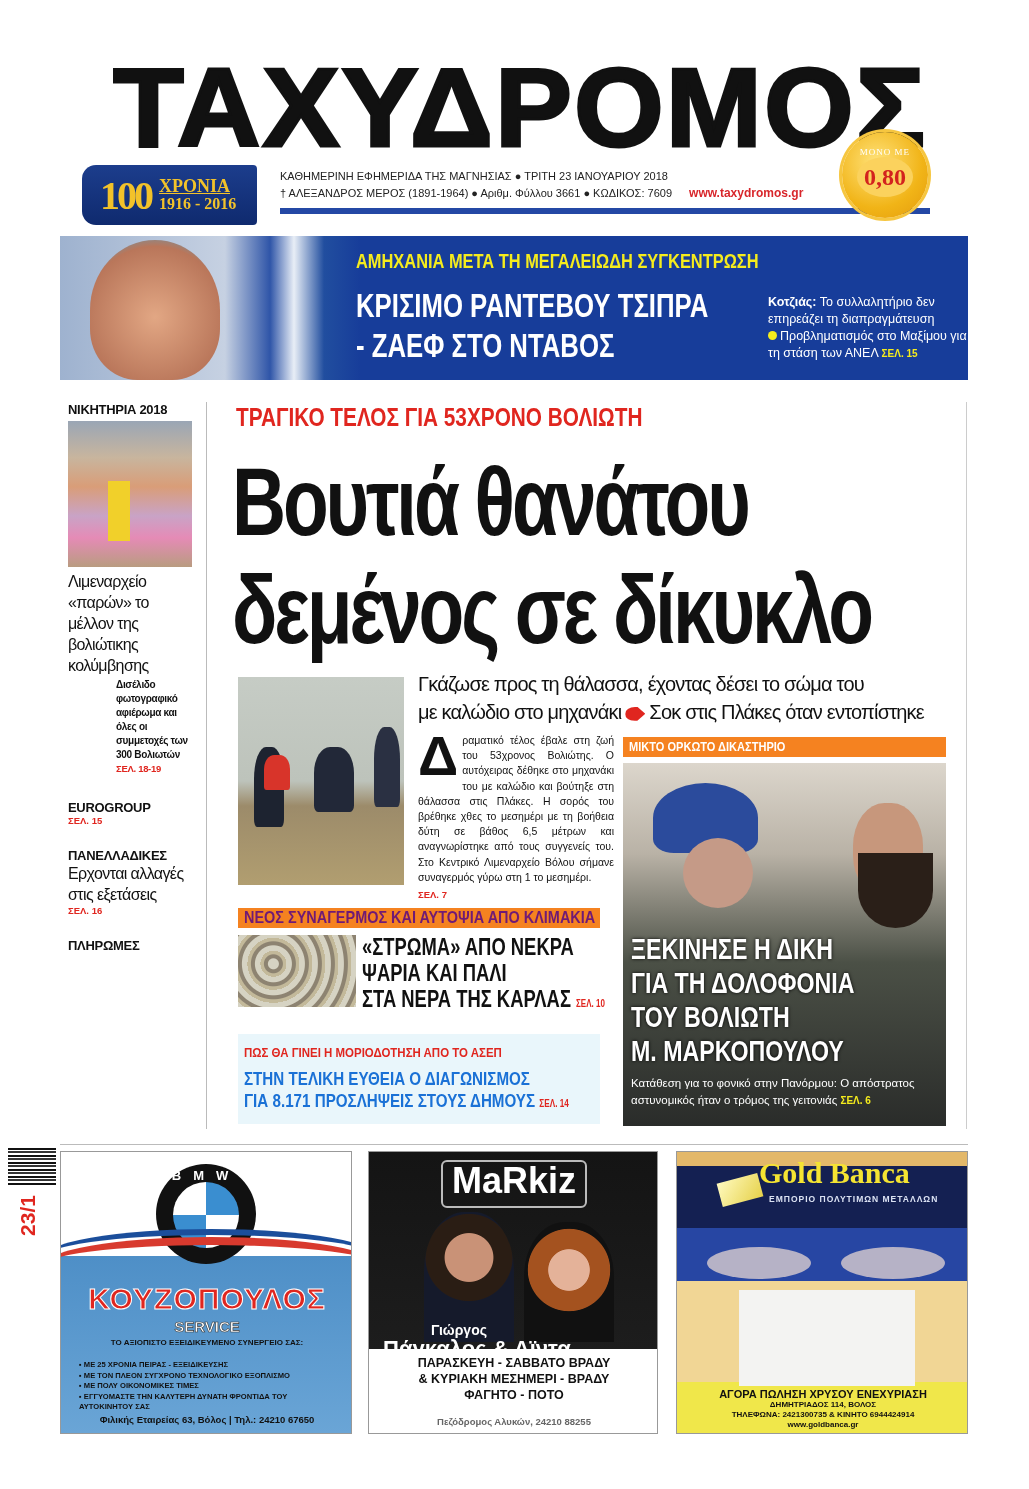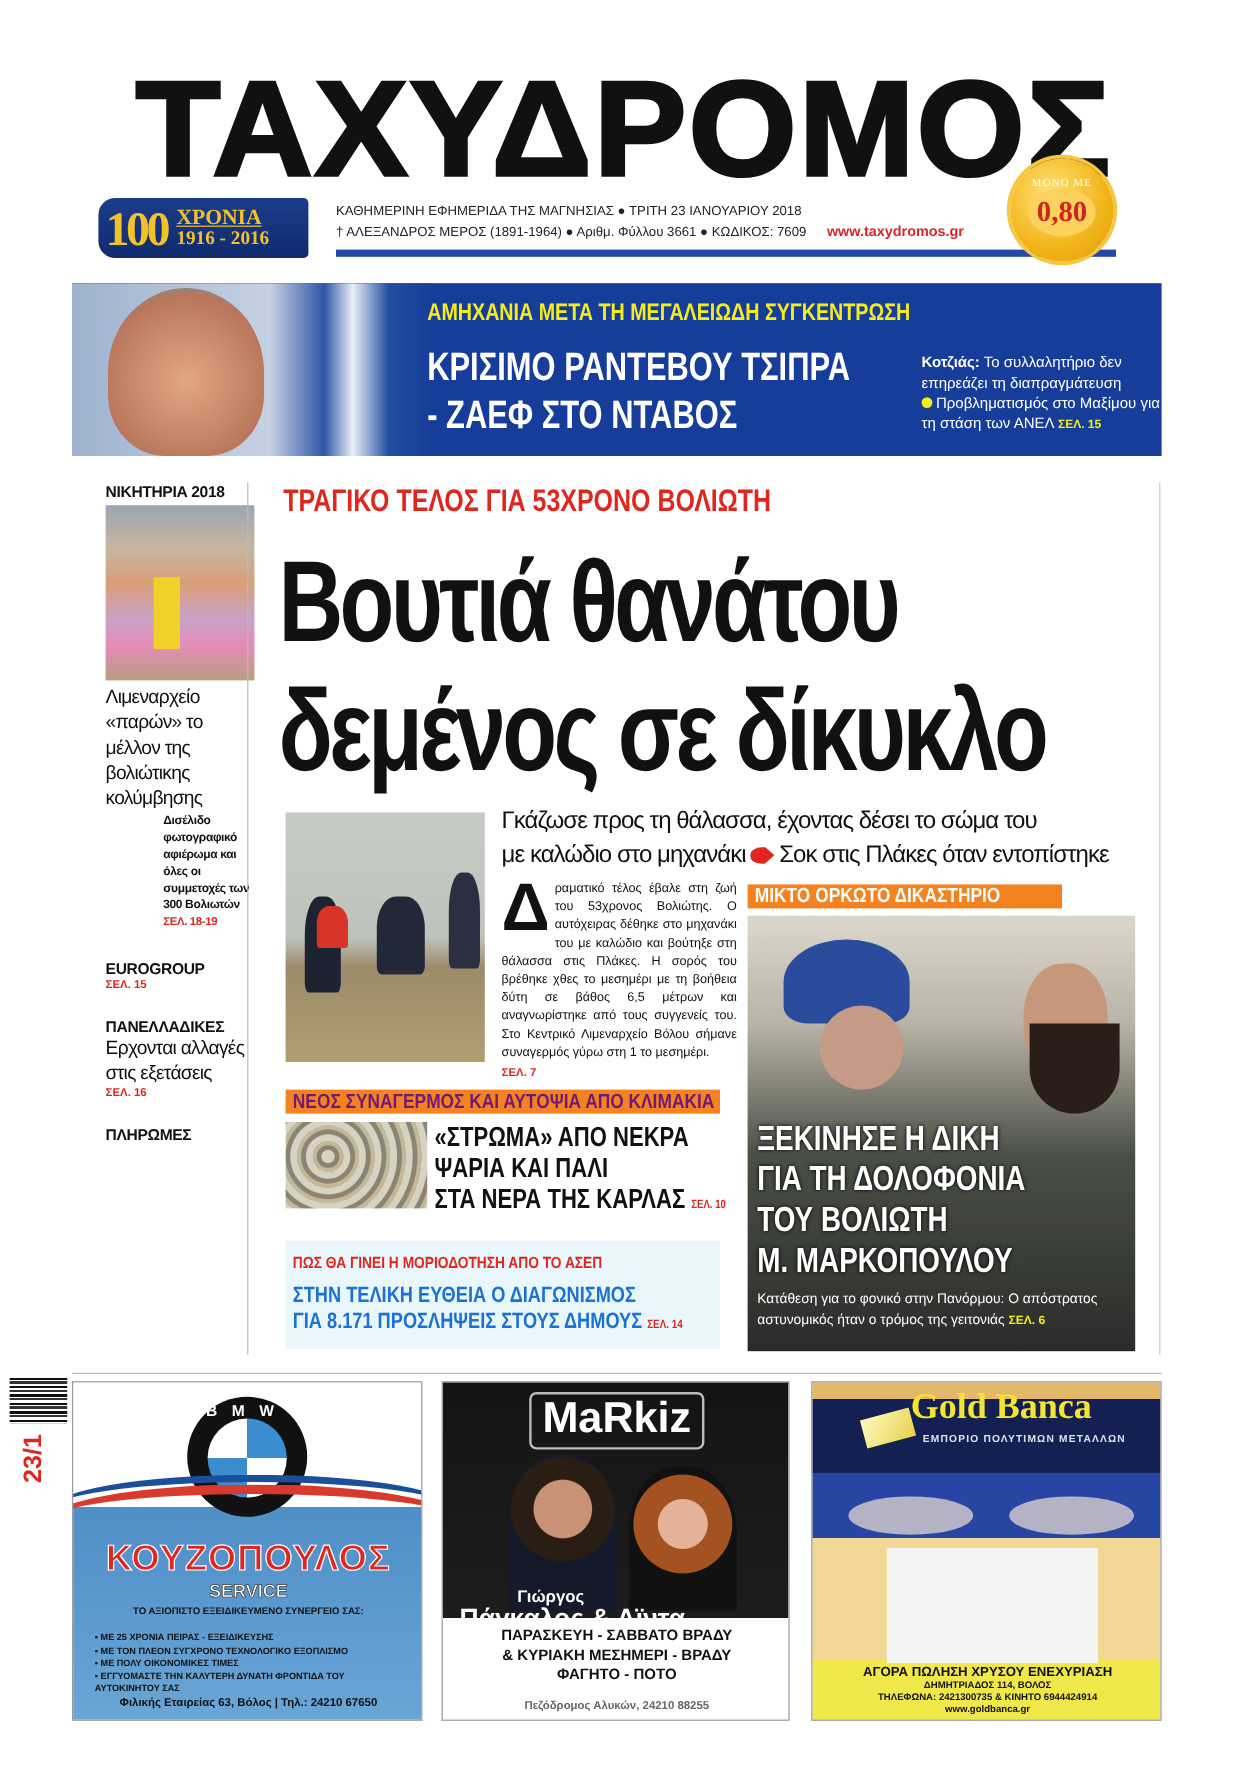--- a/index.html
+++ b/index.html
@@ -5,21 +5,21 @@
   * { box-sizing: border-box; margin: 0; padding: 0; }
   html, body { width: 1029px; height: 1489px; background: #ffffff; overflow: hidden; }
   body { position: relative; font-family: "Liberation Sans", sans-serif; color: #111; }
   .abs { position: absolute; }
   .cond { font-family: "Liberation Sans", sans-serif; font-weight: bold; transform-origin: left top; display: inline-block; white-space: nowrap; }
 
   
   #masthead { left: 110px; top: 58px; width: 820px; height: 100px; text-align: center; }
   #masthead .title { font-family: "Liberation Sans", sans-serif; font-weight: 900; font-size: 112px; letter-spacing: 2px; line-height: 100px; color: #111; transform: scaleX(1.03); display:inline-block; -webkit-text-stroke: 3px #111; }
 
-  #hundred { left: 82px; top: 165px; width: 175px; height: 50px; background: linear-gradient(#1c3d8c, #0f2a6e); border-radius: 14px 4px 4px 14px; display: flex; align-items: center; padding-left: 6px; }
+  #hundred { left: 82px; top: 165px; width: 175px; height: 60px; background: linear-gradient(#1c3d8c, #0f2a6e); border-radius: 14px 4px 4px 14px; display: flex; align-items: center; padding-left: 18px; }
   #hundred .num { font-size: 40px; font-weight: 900; color: #f2c22a; letter-spacing: -3px; font-family: "Liberation Serif", serif; }
   #hundred .txt { margin-left: 8px; line-height: 17px; font-family: "Liberation Serif", serif; color: #f2c22a; font-weight: bold; }
   #hundred .txt .a { font-size: 18px; text-decoration: underline; }
   #hundred .txt .b { font-size: 16px; }
 
   #infoline1 { left: 280px; top: 170px; font-size: 11px; color: #222; }
   #infoline2 { left: 280px; top: 186px; font-size: 11px; color: #222; }
   #infoline2 .web { color: #d8262b; font-weight: bold; font-size: 12px; margin-left: 14px; }
   #mast-rule { left: 280px; top: 208px; width: 650px; height: 6px; background: #2448a5; }
 
@@ -32,21 +32,21 @@
   #banner-photo { left: 0; top: 0; width: 300px; height: 144px; background: linear-gradient(90deg, #9eb2cf 0%, #c6d1e2 55%, #2f55a8 70%, #e8eef6 78%, #214e9f 88%, #173d9a 100%); }
   #banner-face { left: 30px; top: 4px; width: 130px; height: 140px; border-radius: 55% 55% 40% 40%; background: radial-gradient(circle at 50% 55%, #e2a784, #b9765a 70%, #8a8a8a 80%); }
   #banner-kicker { left: 296px; top: 14px; font-size: 20px; color: #f5ec1d; }
   #banner-headline { left: 296px; top: 50px; font-size: 33px; line-height: 40px; color: #fff; }
   #banner-side { left: 708px; top: 58px; font-size: 12.5px; line-height: 17px; color: #fff; width: 200px; }
   #banner-side b { font-weight: bold; }
   .bullet-y { display:inline-block; width:9px; height:9px; border-radius:50%; background:#f5ec1d; margin-right:3px; }
   .sel-y { color: #f5ec1d; font-weight: bold; font-size: 10px; }
 
   
-  #leftcol { left: 88px; top: 402px; width: 126px; }
+  #leftcol { left: 68px; top: 402px; width: 126px; }
   .lk { font-weight: bold; font-size: 13px; color: #111; letter-spacing: -0.3px; }
   .lt { font-size: 16px; line-height: 21px; color: #111; letter-spacing: -0.6px; }
   .ls { font-size: 10px; font-weight: bold; line-height: 14px; color: #111; letter-spacing: -0.3px; }
   .sel-r { color: #e0261f; font-weight: bold; font-size: 9.5px; }
   #swim-photo { width: 124px; height: 146px; margin: 4px 0 4px 0; background: linear-gradient(180deg, #9aa6b5 0%, #c8b59e 25%, #d99d78 45%, #c9a3c6 65%, #e58bb6 80%, #b99c80 100%); position: relative; }
   #swim-photo::after { content:""; position:absolute; left:40px; top:60px; width:22px; height:60px; background:#f1d02a; }
   .vrule { position: absolute; left: 206px; top: 402px; width: 1px; height: 727px; background: #bbb; }
   .vrule2 { position: absolute; left: 966px; top: 402px; width: 1px; height: 727px; background: #ccc; }
 
   
@@ -66,21 +66,21 @@
   #fish-photo { left: 238px; top: 935px; width: 118px; height: 72px; background: repeating-radial-gradient(circle at 30% 40%, #d6d3c3 0 5px, #8d8371 6px 9px, #c3b99a 10px 13px); }
   #fish-headline { left: 362px; top: 934px; font-size: 23px; line-height: 26px; font-weight: 900; color: #111; }
   .sel-rb { color: #e0261f; font-weight: bold; font-size: 10px; }
 
   
   #asep-box { left: 238px; top: 1034px; width: 362px; height: 90px; background: #e9f6fb; }
   #asep-kicker { left: 244px; top: 1045px; font-size: 13.5px; color: #e0261f; font-weight: bold; }
   #asep-headline { left: 244px; top: 1068px; font-size: 18.5px; line-height: 22px; color: #1a71d6; font-weight: 900; }
 
   
-  #trial-bar { left: 623px; top: 737px; width: 262px; height: 20px; background: #f58220; color: #fff; font-size: 17px; font-weight: bold; padding-left: 6px; line-height: 20px; }
+  #trial-bar { left: 623px; top: 737px; width: 323px; height: 20px; background: #f58220; color: #fff; font-size: 13px; font-weight: bold; padding-left: 6px; line-height: 20px; }
   #trial-photo { left: 623px; top: 763px; width: 323px; height: 363px; background: linear-gradient(180deg, #dcd6cc 0%, #b9b2a6 25%, #4b5046 55%, #2a2c2a 100%); overflow: hidden; }
   #trial-photo .cap { position:absolute; left:30px; top:20px; width:105px; height:70px; background:#2b4b9c; border-radius: 50% 50% 20% 20%; }
   #trial-photo .face1 { position:absolute; left:60px; top:75px; width:70px; height:70px; background:#c59a87; border-radius:50%; }
   #trial-photo .face2 { position:absolute; left:230px; top:40px; width:70px; height:95px; background:#c7977c; border-radius:45%; }
   #trial-photo .beard { position:absolute; left:235px; top:90px; width:75px; height:75px; background:#2a1f18; border-radius:0 0 50% 50%; }
   #trial-headline { left: 631px; top: 932px; font-size: 29px; line-height: 34px; color: #fff; font-weight: 900; text-shadow: 0 0 4px #000; }
   #trial-caption { left: 631px; top: 1075px; font-size: 11.5px; line-height: 17px; color: #fff; }
 
   
   #bottom-rule { left: 60px; top: 1144px; width: 908px; height: 1px; background: #bbb; }

